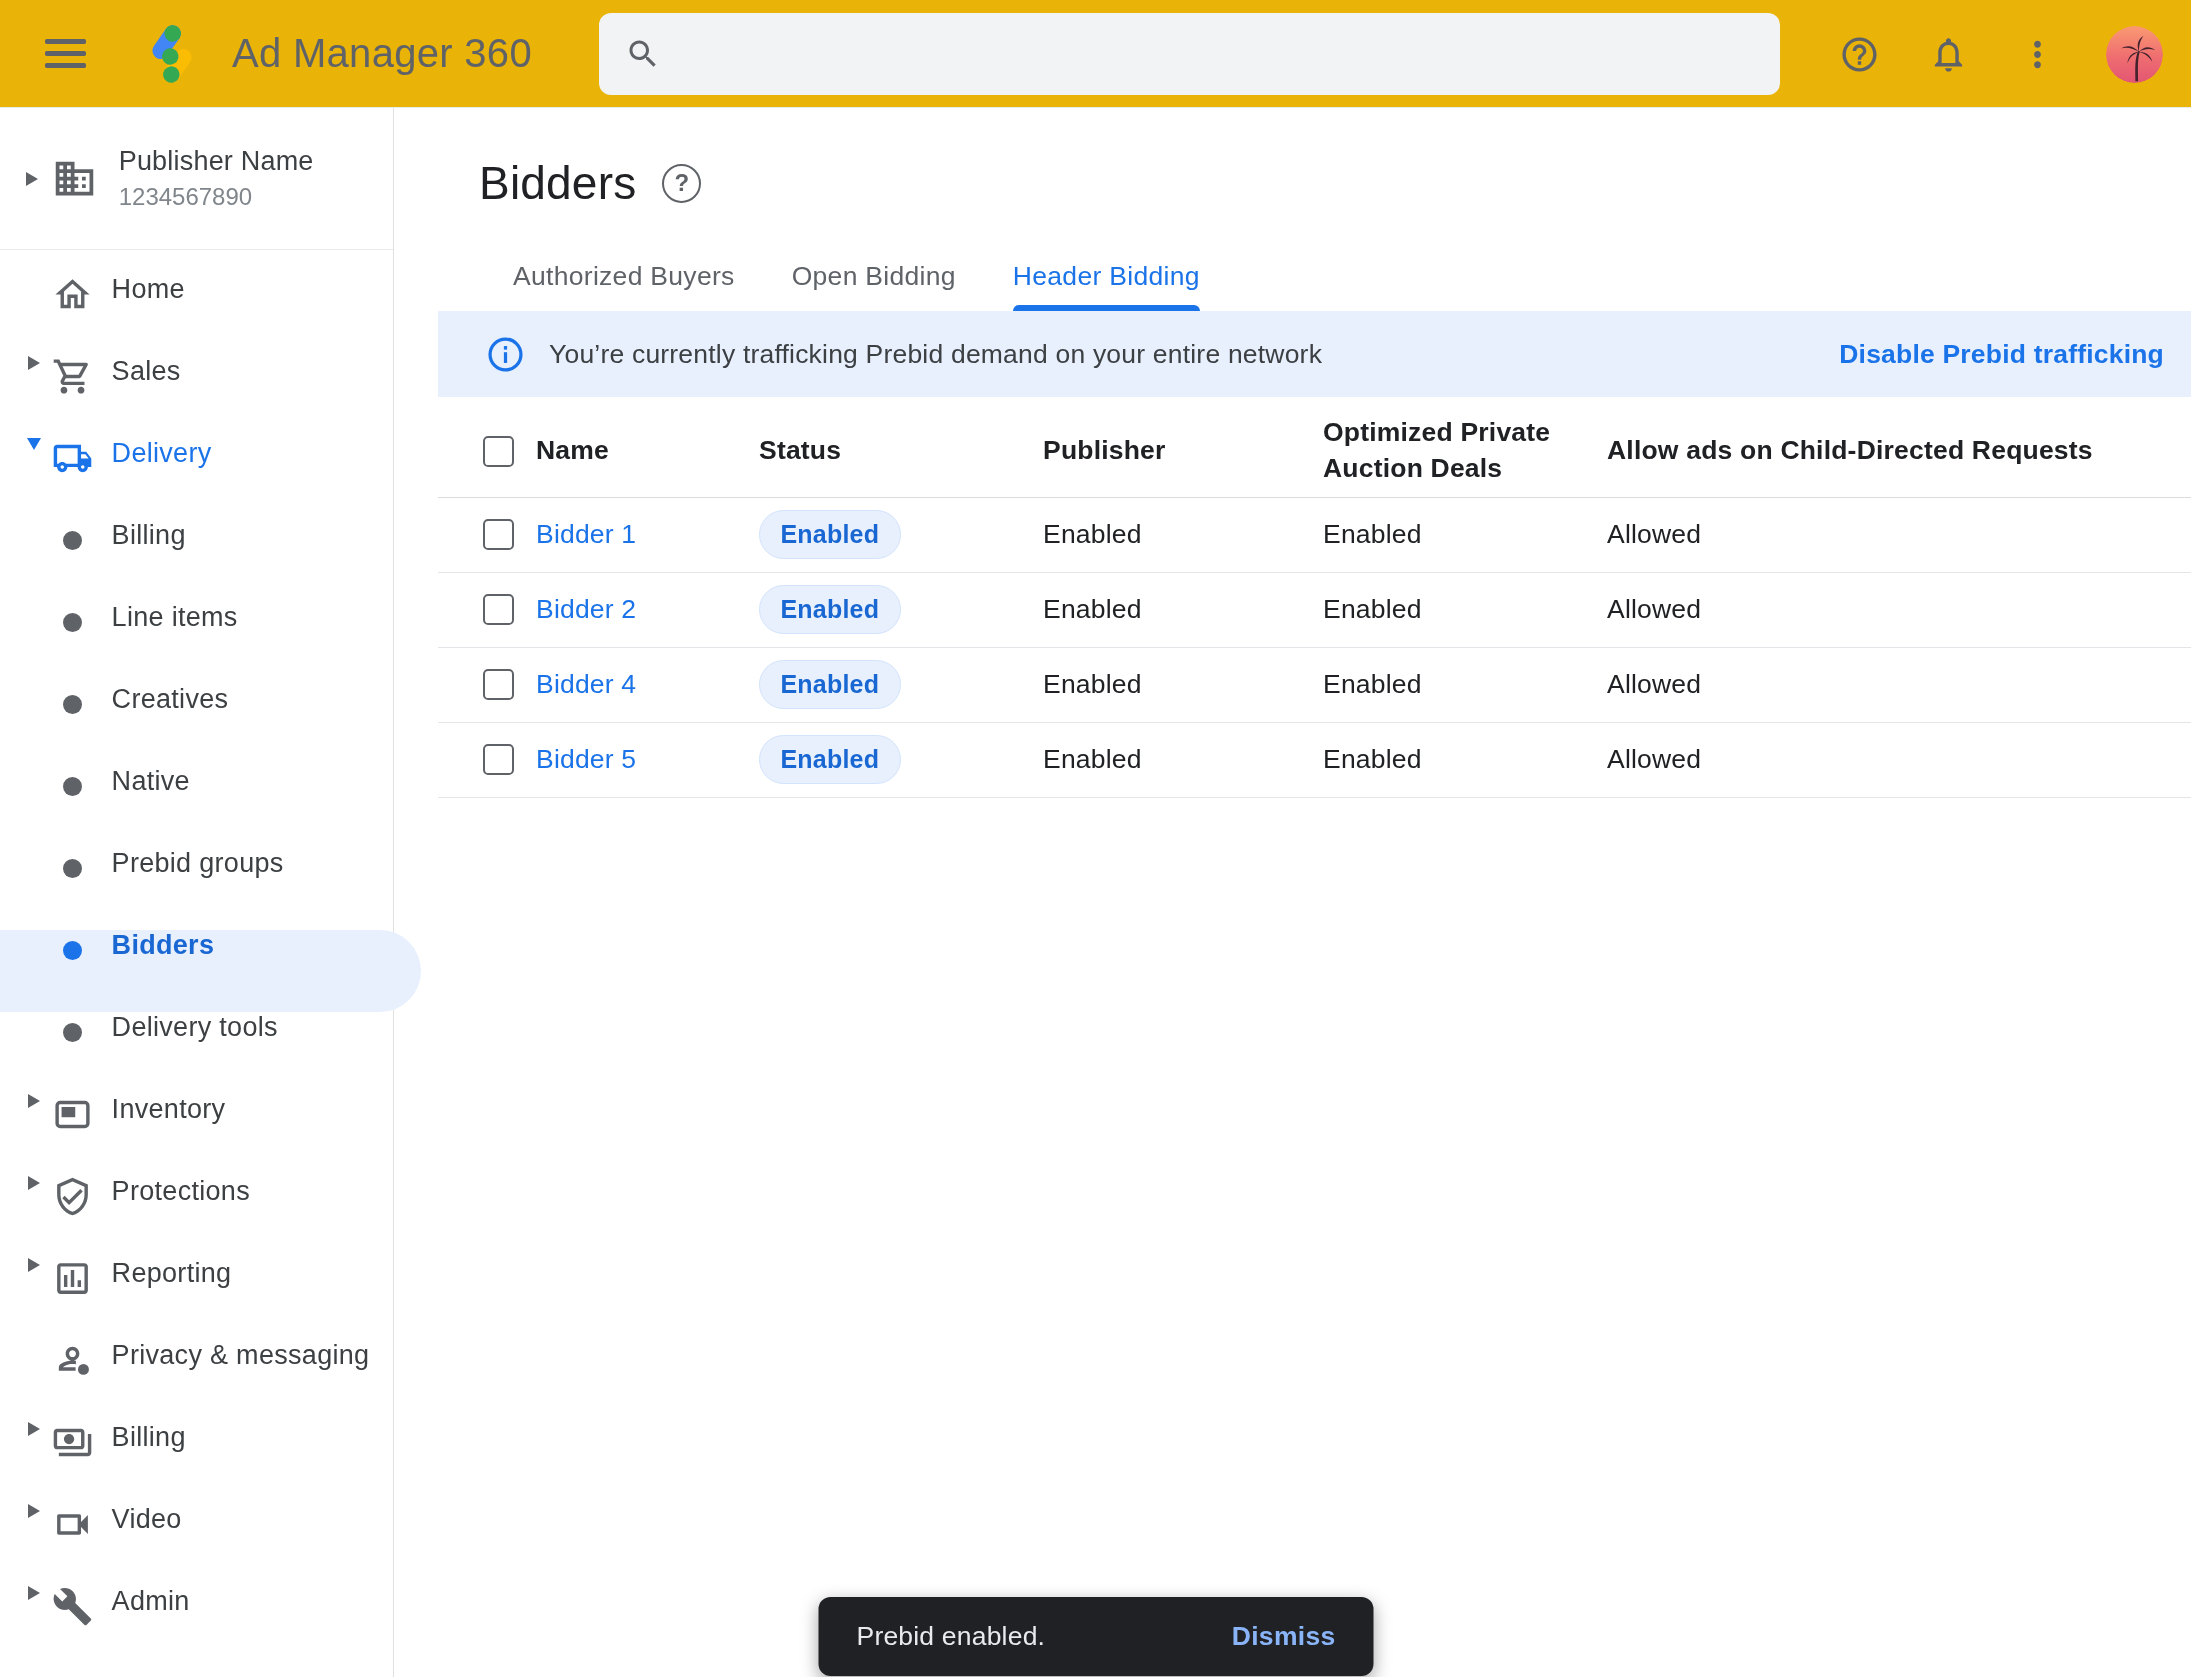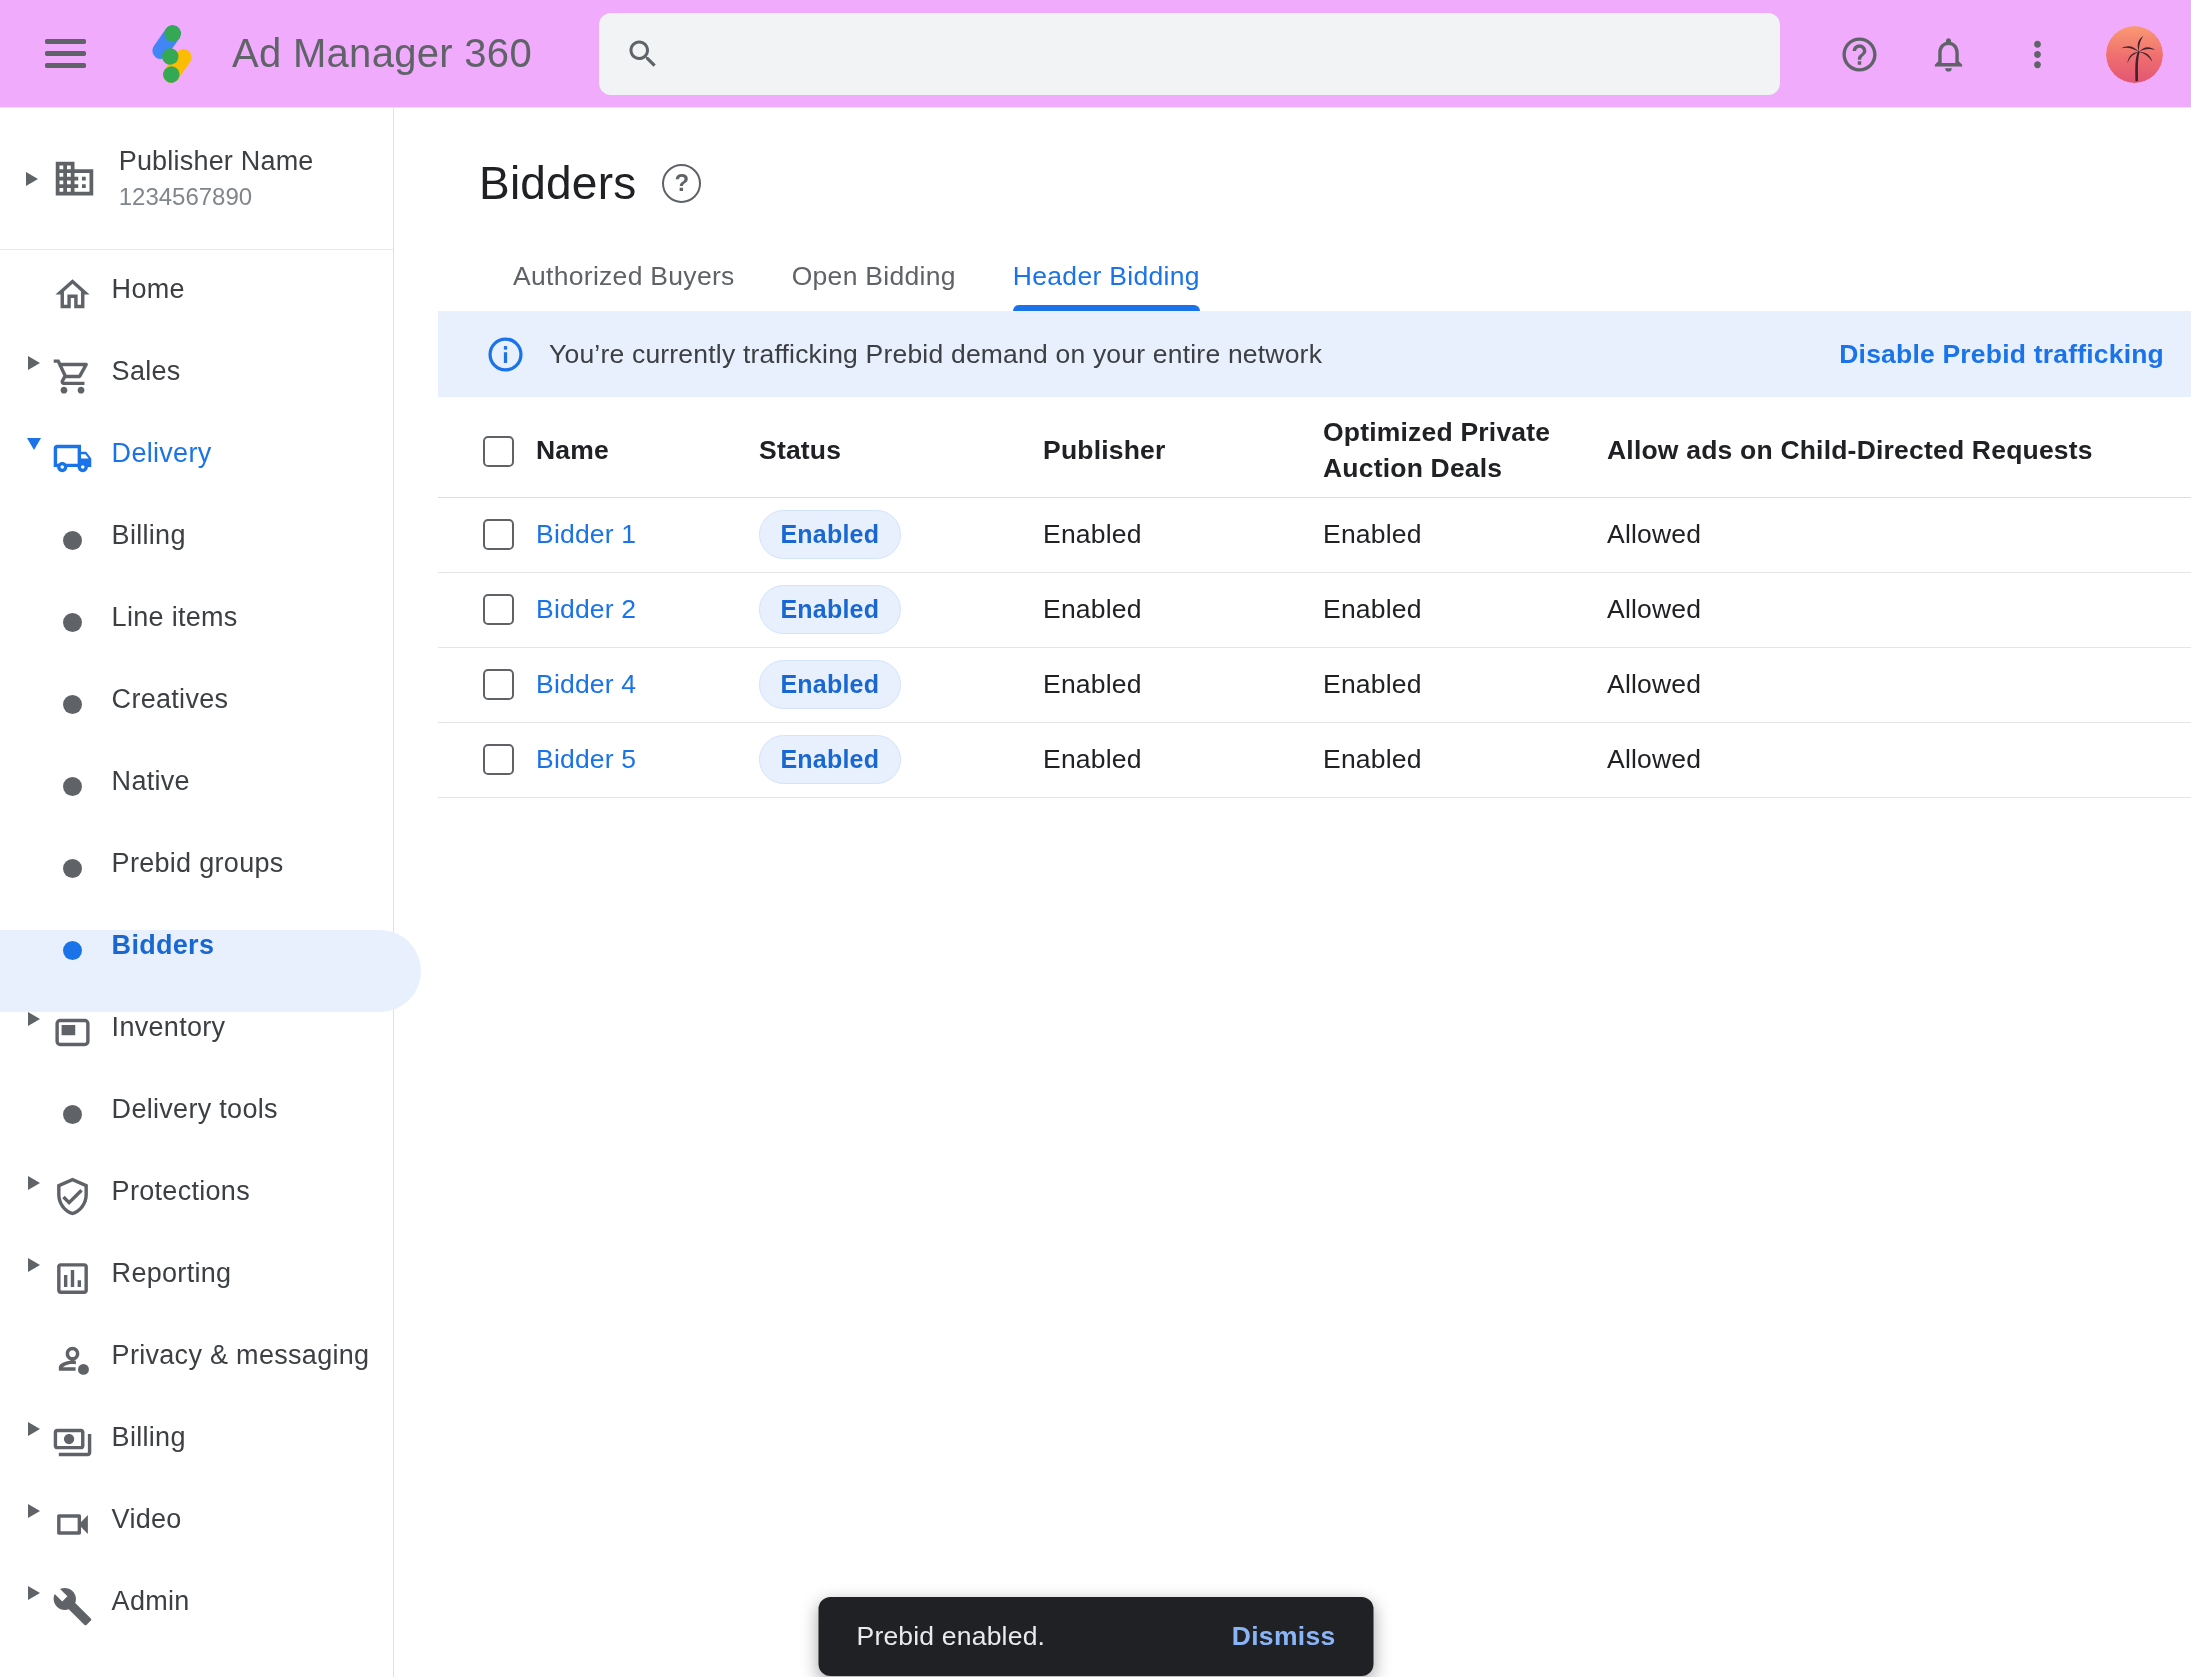--- a/index.html
+++ b/index.html
@@ -1,20 +1,20 @@
 <!DOCTYPE html>
 <html style="font-size:13.7px"><head>
 <meta charset="utf-8">
 <style>
   * { margin:0; padding:0; box-sizing:border-box; }
   html,body { width:2192px; height:1678px; background:#fff; overflow:hidden; position:relative;
     font-family:"Liberation Sans","DejaVu Sans",sans-serif; color:#202124; }
 
   
-  .topbar { position:absolute; top:0; left:0; width:2192px; height:108px; background:#f0abfc;
+  .topbar { position:absolute; top:0; left:0; width:2192px; height:108px; background:#eab308;
     border-bottom:1.7px solid #e8eaed; display:flex; align-items:center; z-index:6; }
   .hamburger { margin-left:45px; width:41px; cursor:pointer; }
   .hamburger .bar { height:4.3px; background:#5f6368; border-radius:1.7px; margin:7.7px 0; }
   .logo { margin-left:50px; width:72px; height:72px; display:flex; }
   .app-title { margin-left:24px; font-size:40px; color:#5f6368; letter-spacing:0.3px; white-space:nowrap; }
   .searchbar { position:absolute; left:599px; top:13px; width:1181px; height:82px; background:#f1f3f4;
     border-radius:12px; display:flex; align-items:center; padding:0 26px; }
   .searchbar svg { width:36px; height:36px; color:#5f6368; flex:none; }
   .searchbar input { flex:1; margin-left:20.5px; border:none; outline:none; background:transparent;
     font-size:27px; color:#202124; font-family:inherit; }
@@ -254,38 +254,38 @@
 
     <div class="nav-item selected">
       <div class="arrow-slot"></div>
       <div class="icon-slot">
           <div class="bullet"></div>
         </div>
       <div class="nav-label">Bidders</div>
     </div>
 
     <div class="nav-item">
+      <div class="arrow-slot"></div>
+      <div class="icon-slot">
+          <div class="bullet"></div>
+        </div>
+      <div class="nav-label">Delivery tools</div>
+    </div>
+
+    <div class="nav-item">
       <div class="arrow-slot">
           <div class="tri-right"></div>
         </div>
       <div class="icon-slot">
         <svg viewBox="0 0 24 24">
             <rect x="3" y="5" width="18" height="14" rx="1.8" fill="none" stroke="currentColor" stroke-width="2"></rect>
             <rect x="5.6" y="7.6" width="8" height="6" fill="currentColor"></rect>
           </svg>
       </div>
       <div class="nav-label">Inventory</div>
-    </div>
-
-    <div class="nav-item">
-      <div class="arrow-slot"></div>
-      <div class="icon-slot">
-          <div class="bullet"></div>
-        </div>
-      <div class="nav-label">Delivery tools</div>
     </div>
 
     <div class="nav-item">
       <div class="arrow-slot">
           <div class="tri-right"></div>
         </div>
       <div class="icon-slot">
         <svg viewBox="0 0 24 24">
             <path fill="currentColor" d="M12 1L3 5v6c0 5.55 3.84 10.74 9 12 5.16-1.26 9-6.45 9-12V5l-9-4zm7 10c0 4.52-2.98 8.69-7 9.93-4.02-1.24-7-5.41-7-9.93V6.3l7-3.11 7 3.11V11zm-11.59.59L6 13l4 4 8-8-1.41-1.42L10 14.17z"></path>
           </svg>

